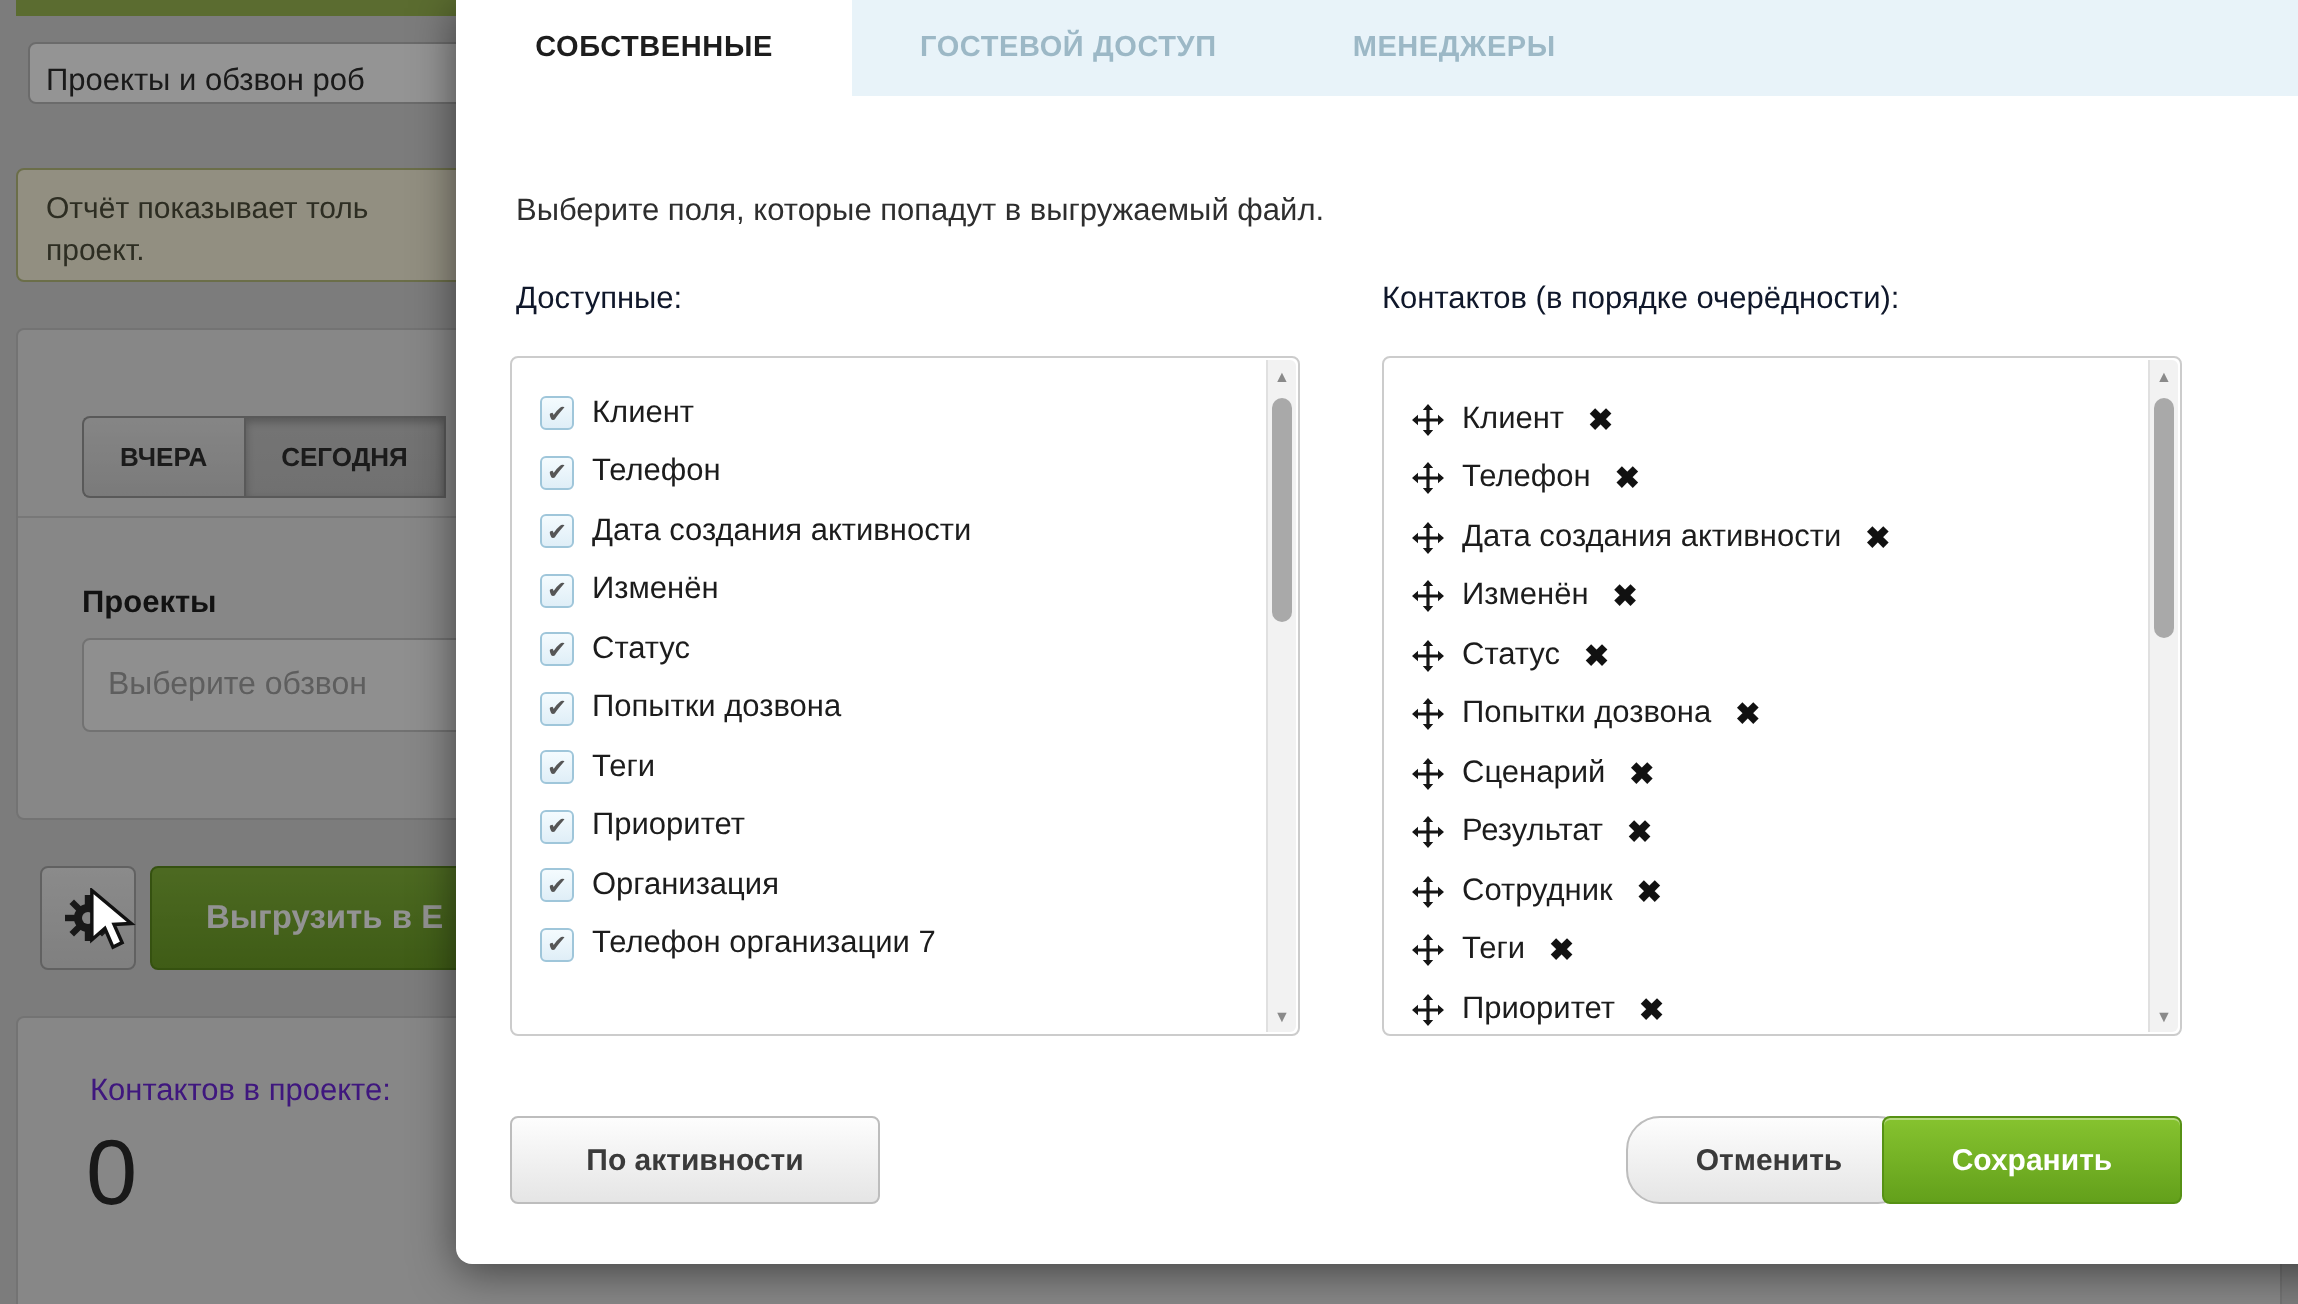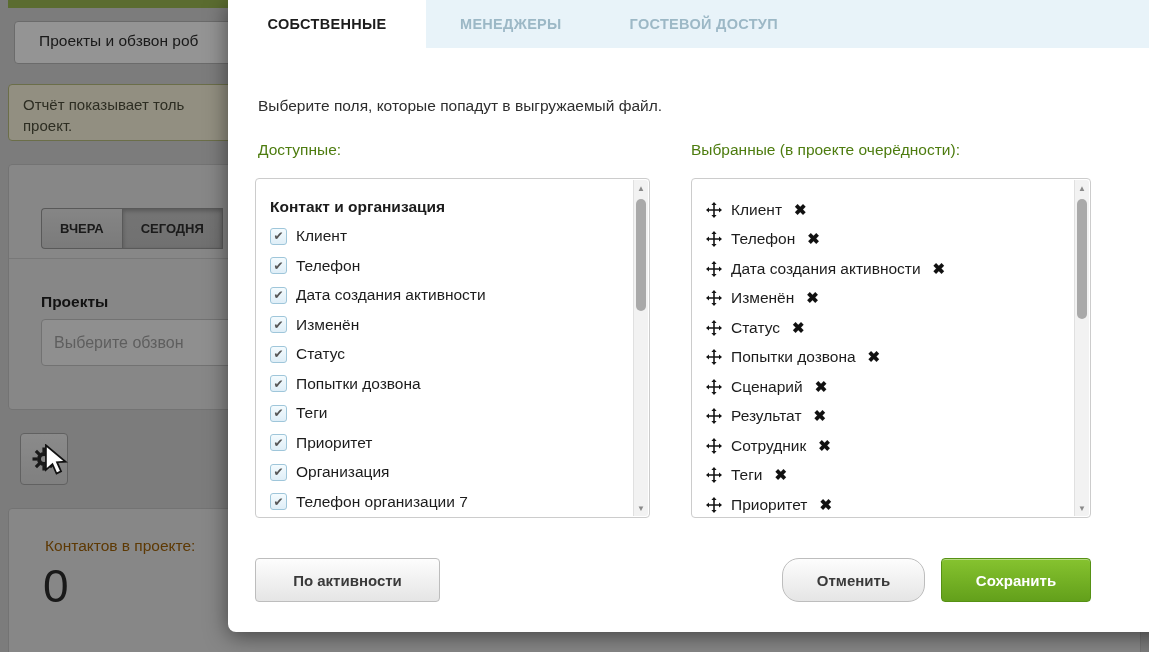--- a/index.html
+++ b/index.html
@@ -2,23 +2,23 @@
 <html><head>
 <meta charset="utf-8">
 <style>
   * { margin:0; padding:0; box-sizing:border-box; }
   html,body { width:1149px; height:652px; overflow:hidden; }
   body { font-family:"Liberation Sans", sans-serif; background:#d6d6d6; position:relative; }
 
   
   .bg { position:absolute; inset:0; z-index:1; }
   .top-strip { position:absolute; left:8px; top:0; right:0; height:8px; background:#9dbb54; }
-  .project-select { position:absolute; left:14px; top:21px; width:290px; height:43px;
+  .project-select { position:absolute; left:14px; top:21px; width:290px; height:31px;
       background:#ffffff; border:1px solid #b9b9b9; border-radius:4px;
-      font-size:15.5px; color:#2e2e2e; line-height:37px; padding-left:24px; white-space:nowrap; overflow:hidden; }
+      font-size:15.5px; color:#2e2e2e; line-height:37px; padding-left:8px; white-space:nowrap; overflow:hidden; }
   .notice { position:absolute; left:8px; top:84px; width:1133px; height:57px;
       background:#fbf7df; border:1px solid #b9bd7e; border-radius:4px;
       color:#4f4f3c; font-size:15px; padding:9px 14px; line-height:21px; }
   .notice .frag { position:absolute; right:8px; top:9px; }
   .panel { position:absolute; background:#e9e9e9; border:1px solid #c6c6c6; border-radius:4px; }
   .panel.main { left:8px; top:164px; width:1133px; height:246px; }
   .panel.bottom { left:8px; top:508px; width:1133px; height:170px; }
   .bg-tabs { position:absolute; left:32px; top:43px; display:flex; }
   .bg-tab { height:41px; border:1px solid #9a9a9a; font-size:13px; font-weight:bold; color:#2f2f2f;
       display:flex; align-items:center; justify-content:center; padding:0 18px;
@@ -32,21 +32,21 @@
       color:#a3a3a3; font-size:16px; line-height:45px; padding-left:12px; }
   .edge-btn { position:absolute; left:1119px; top:173px; width:40px; height:53px;
       background:#d9d9d9; border:1px solid #9f9f9f; border-radius:6px; }
   .gear-btn { position:absolute; left:20px; top:433px; width:48px; height:52px;
       background:linear-gradient(#efefef,#dcdcdc); border:1px solid #a8a8a8; border-radius:4px;
       display:flex; align-items:center; justify-content:center; }
   .export-btn { position:absolute; left:75px; top:433px; width:250px; height:52px;
       background:linear-gradient(#84b63a,#6d9f27); border:1px solid #5c8c1d; border-radius:4px;
       color:#fdfdfd; font-size:16.5px; font-weight:bold; line-height:50px;
       padding-left:27px; white-space:nowrap; overflow:hidden; }
-  .contacts-label { position:absolute; left:36px; top:28px; font-size:15.5px; color:#a16207; }
+  .contacts-label { position:absolute; left:36px; top:28px; font-size:15.5px; color:#6d28d9; }
   .contacts-count { position:absolute; left:34px; top:50px; font-size:46px; color:#2b2b2b; }
 
   
   .overlay { position:absolute; inset:0; background:rgba(0,0,0,0.42); z-index:5; }
   .cursor { position:absolute; left:42px; top:444px; z-index:8; }
 
   
   .modal { position:absolute; left:228px; top:0; width:1078px; height:632px; z-index:10;
       background:#ffffff; border-radius:0 0 8px 8px; box-shadow:0 4px 22px rgba(0,0,0,.5); }
   .m-header { position:absolute; left:0; top:0; right:0; height:48px; background:#e8f3f9;
@@ -55,21 +55,21 @@
       font-size:14.5px; font-weight:bold; color:#9cb8c6; letter-spacing:.3px; padding:0 34px; cursor:pointer; }
   .m-tab.active { width:198px; padding:0; background:#ffffff; color:#1d1d1d; }
   .m-spacer { flex:1; }
   .m-help { display:flex; align-items:center; gap:8px; padding-right:18px; color:#8abbd7;
       font-size:15px; cursor:pointer; }
   .m-help .qmark { width:19px; height:19px; border-radius:50%; background:#aed2e6; color:#ffffff;
       font-size:13px; font-weight:bold; display:flex; align-items:center; justify-content:center; }
   .m-close { width:41px; background:#def0f8; border-left:1px solid #c6e1ee; color:#639ac2;
       font-size:23px; font-weight:bold; display:flex; align-items:center; justify-content:center; cursor:pointer; }
   .m-intro { position:absolute; left:30px; top:97px; font-size:15.5px; color:#2e2e2e; }
-  .col-header { position:absolute; top:141px; font-size:15.5px; color:#4d7c0f; }
+  .col-header { position:absolute; top:141px; font-size:15.5px; color:#0f172a; }
   .col-header.left { left:30px; }
   .col-header.right { left:463px; }
 
   .list-box { position:absolute; top:178px; height:340px; border:1px solid #cccccc; border-radius:4px;
       background:#ffffff; overflow:hidden; }
   .list-box.avail { left:27px; width:395px; }
   .list-box.sel { left:463px; width:400px; }
   .list-content { position:absolute; left:0; top:0; right:16px; bottom:0; padding:13px 0 0 14px; overflow:hidden; }
   .row { height:29.5px; display:flex; align-items:center; gap:9px; font-size:15.5px; color:#1c1c1c; white-space:nowrap; }
   .row.group { font-weight:bold; }
@@ -85,21 +85,21 @@
       display:flex; align-items:center; justify-content:center; cursor:pointer; }
   .sb-btn.up { top:0; } .sb-btn.down { bottom:0; }
   .sb-thumb { position:absolute; left:2px; width:10px; background:#a9a9a9; border-radius:5px; cursor:pointer; }
   .list-box.avail .sb-thumb { top:19px; height:112px; }
   .list-box.sel .sb-thumb { top:19px; height:120px; }
 
   .btn { position:absolute; top:558px; height:44px; border-radius:4px; font-size:15px; font-weight:bold;
       display:flex; align-items:center; justify-content:center; cursor:pointer; }
   .btn.gray { background:linear-gradient(#fdfdfd,#e5e5e5); border:1px solid #bdbdbd; color:#3a3a3a; }
   .btn.default { left:27px; width:185px; }
-  .btn.cancel { left:554px; width:143px;border-radius:17px; }
+  .btn.cancel { left:585px; width:143px;border-radius:17px; }
   .btn.save { left:713px; width:150px; background:linear-gradient(#86c32f,#63a01b);
       border:1px solid #569114; color:#ffffff; box-shadow:inset 0 1px 0 rgba(255,255,255,.4); }
 </style>
 </head>
 <body>
 
 <div class="bg">
   <div class="top-strip"></div>
 
   <div class="project-select">Проекты и обзвон роб</div>
@@ -133,55 +133,55 @@
           <rect x="11.4" y="1.5" width="3.2" height="5" transform="rotate(45 13 13)"></rect>
           <rect x="11.4" y="19.5" width="3.2" height="5" transform="rotate(45 13 13)"></rect>
           <rect x="1.5" y="11.4" width="5" height="3.2" transform="rotate(45 13 13)"></rect>
           <rect x="19.5" y="11.4" width="5" height="3.2" transform="rotate(45 13 13)"></rect>
         </g>
       </g>
       <circle cx="13" cy="13" r="3" fill="#e6e6e6"></circle>
     </svg>
   </div>
 
+  <div class="export-btn">Выгрузить в Е</div>
 
   <div class="panel bottom">
     <div class="contacts-label">Контактов в проекте:</div>
     <div class="contacts-count">0</div>
   </div>
 </div>
 
 <div class="overlay"></div>
 
 <svg class="cursor" width="30" height="32" viewBox="0 0 24 26">
   <path d="M3 1 L3 21 L8.3 16.4 L11.6 24 L15.3 22.2 L12 14.8 L19 14.4 Z" fill="#ffffff" stroke="#111111" stroke-width="1.4"></path>
 </svg>
 
 <div class="modal">
 
   <div class="m-header">
     <div class="m-tab active">СОБСТВЕННЫЕ</div>
+    <div class="m-tab">ГОСТЕВОЙ ДОСТУП</div>
     <div class="m-tab">МЕНЕДЖЕРЫ</div>
-    <div class="m-tab">ГОСТЕВОЙ ДОСТУП</div>
     <div class="m-spacer"></div>
     <div class="m-help">
       <span class="qmark">?</span>
       <span>Помощь</span>
     </div>
     <div class="m-close">✕</div>
   </div>
 
   <div class="m-intro">Выберите поля, которые попадут в выгружаемый файл.</div>
 
   <div class="col-header left">Доступные:</div>
-  <div class="col-header right">Выбранные (в проекте очерёдности):</div>
+  <div class="col-header right">Контактов (в порядке очерёдности):</div>
 
   <div class="list-box avail">
     <div class="list-content">
-        <div class="row group">Контакт и организация</div>
         <div class="row">
           <span class="cb">✔</span>
           <span>Клиент</span>
         </div>
         <div class="row">
           <span class="cb">✔</span>
           <span>Телефон</span>
         </div>
         <div class="row">
           <span class="cb">✔</span>

